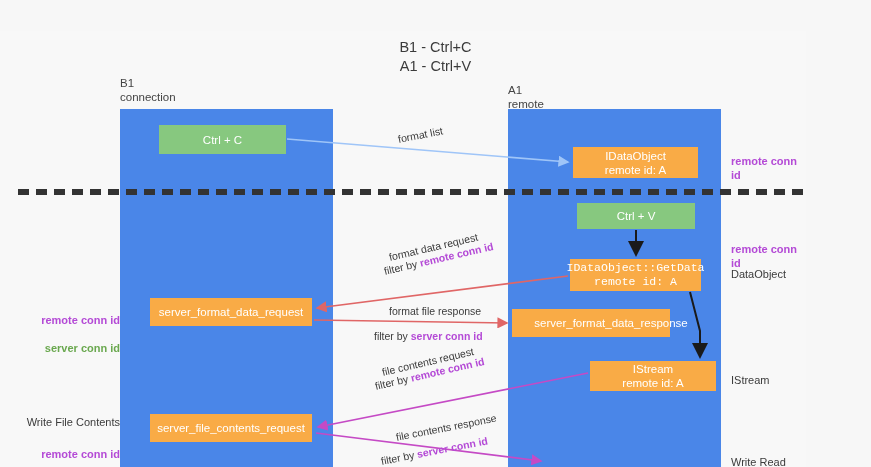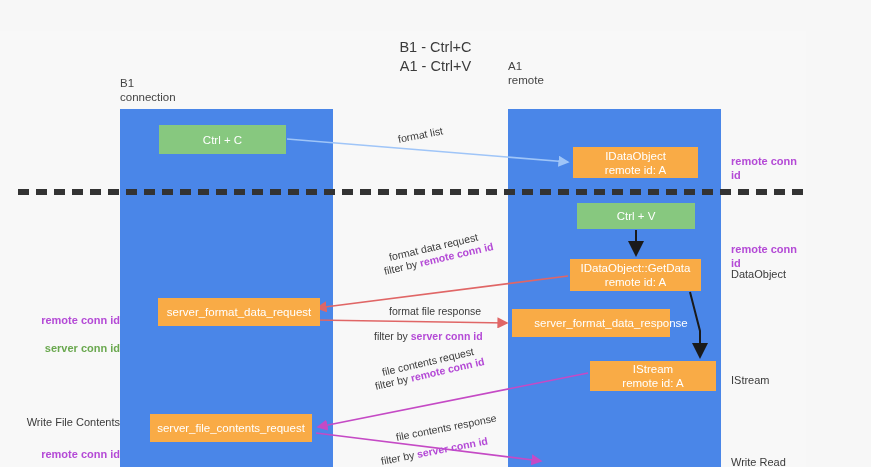--- a/index.html
+++ b/index.html
@@ -24,21 +24,21 @@
   #band-a1 { left: 508px; top: 78px; width: 213px; height: 381px; }
 
   .col-header {
     position: absolute;
     font-size: 11.5px;
     color: #444;
     line-height: 14px;
     white-space: pre-line;
   }
   #header-b1 { left: 120px; top: 45px; width: 213px; }
-  #header-a1 { left: 508px; top: 28px; width: 213px; }
+  #header-a1 { left: 508px; top: 52px; width: 213px; }
 
   #diagram-title {
     position: absolute;
     left: 0; top: 7px;
     width: 871px;
     text-align: center;
     font-size: 14.5px;
     color: #3b3b3b;
     line-height: 19px;
     white-space: pre-line;
@@ -55,22 +55,22 @@
     line-height: 14px;
     white-space: pre-line;
     box-sizing: border-box;
   }
   .node.green { background: #87c87f; }
   .node.orange { background: #f9ab46; }
 
   #node-ctrl-c      { left: 159px; top: 94px;  width: 127px; height: 29px; }
   #node-idataobject { left: 573px; top: 116px; width: 125px; height: 31px; }
   #node-ctrl-v      { left: 577px; top: 172px; width: 118px; height: 26px; }
-  #node-getdata     { left: 570px; top: 228px; width: 131px; height: 32px; }
-  #node-fmt-req     { left: 158px; top: 267px; width: 162px; height: 28px; }
+  #node-getdata     { left: 570px; top: 228px; width: 131px; height: 32px; font-family: Liberation Mono, monospace; }
+  #node-fmt-req     { left: 150px; top: 267px; width: 162px; height: 28px; }
   #node-fmt-resp    { left: 512px; top: 278px; width: 158px; height: 28px; padding-left: 40px; }
   #node-istream     { left: 590px; top: 330px; width: 126px; height: 30px; }
   #node-file-req    { left: 150px; top: 383px; width: 162px; height: 28px; }
   #node-file-resp   { left: 546px; top: 416px; width: 161px; height: 29px; }
 
   .side-label {
     position: absolute;
     font-size: 11px;
     line-height: 14px;
     white-space: pre-line;

